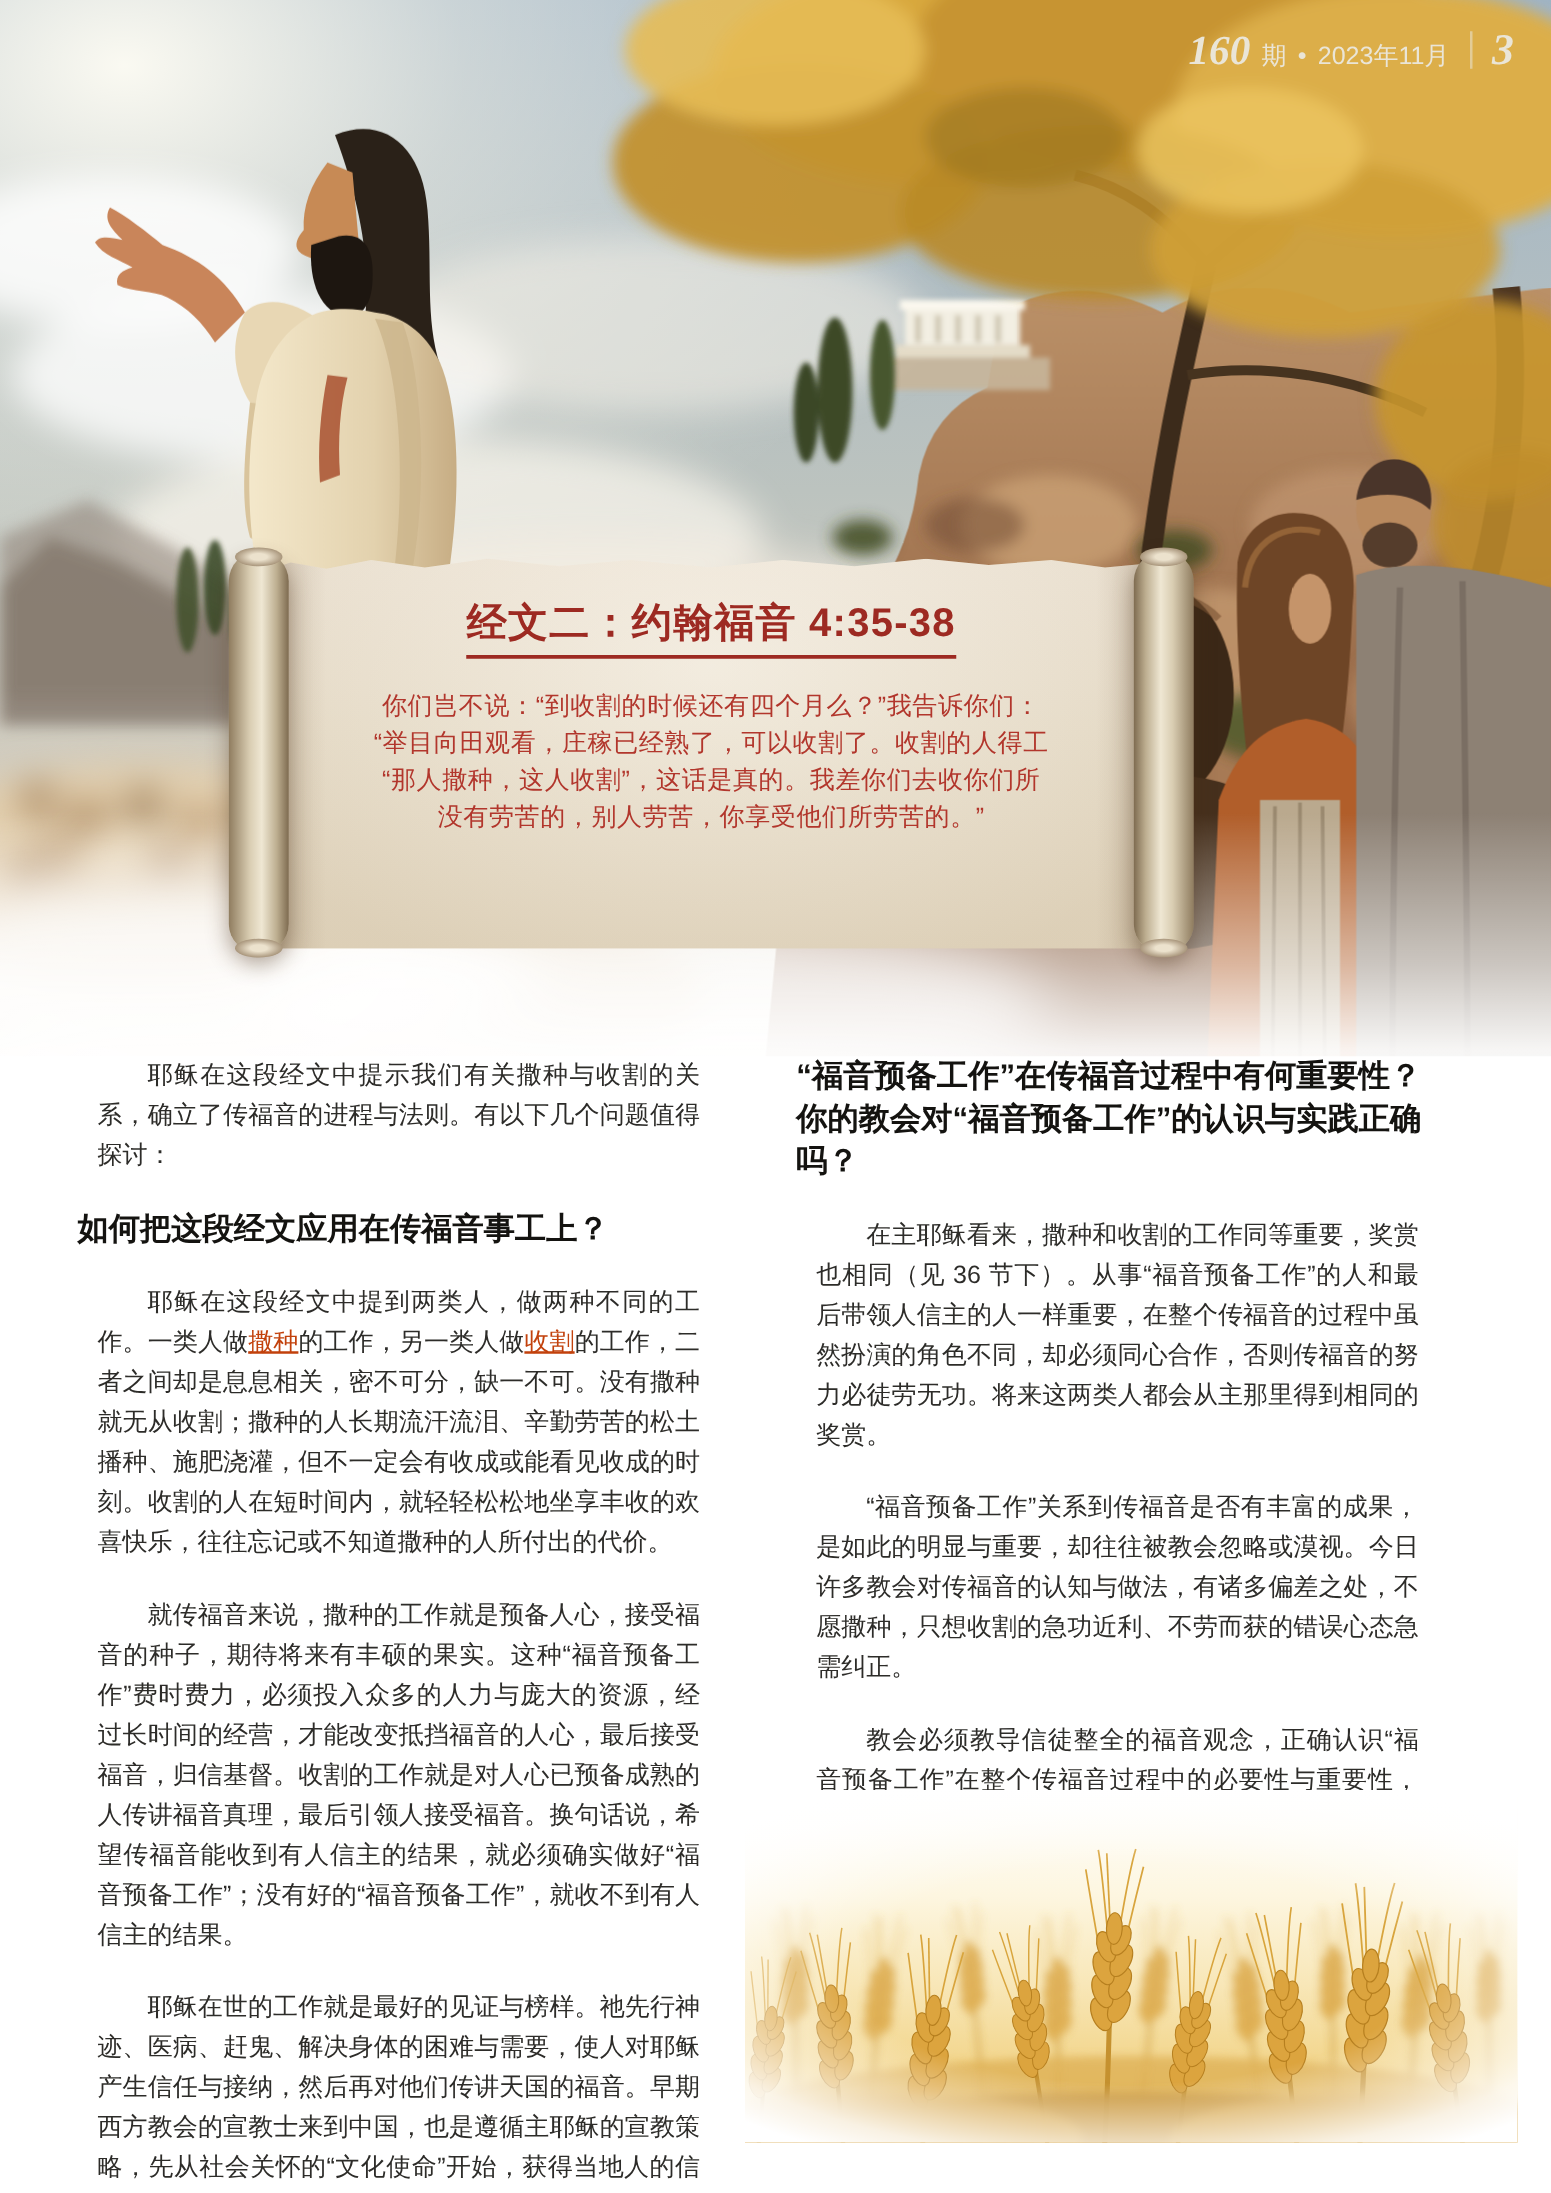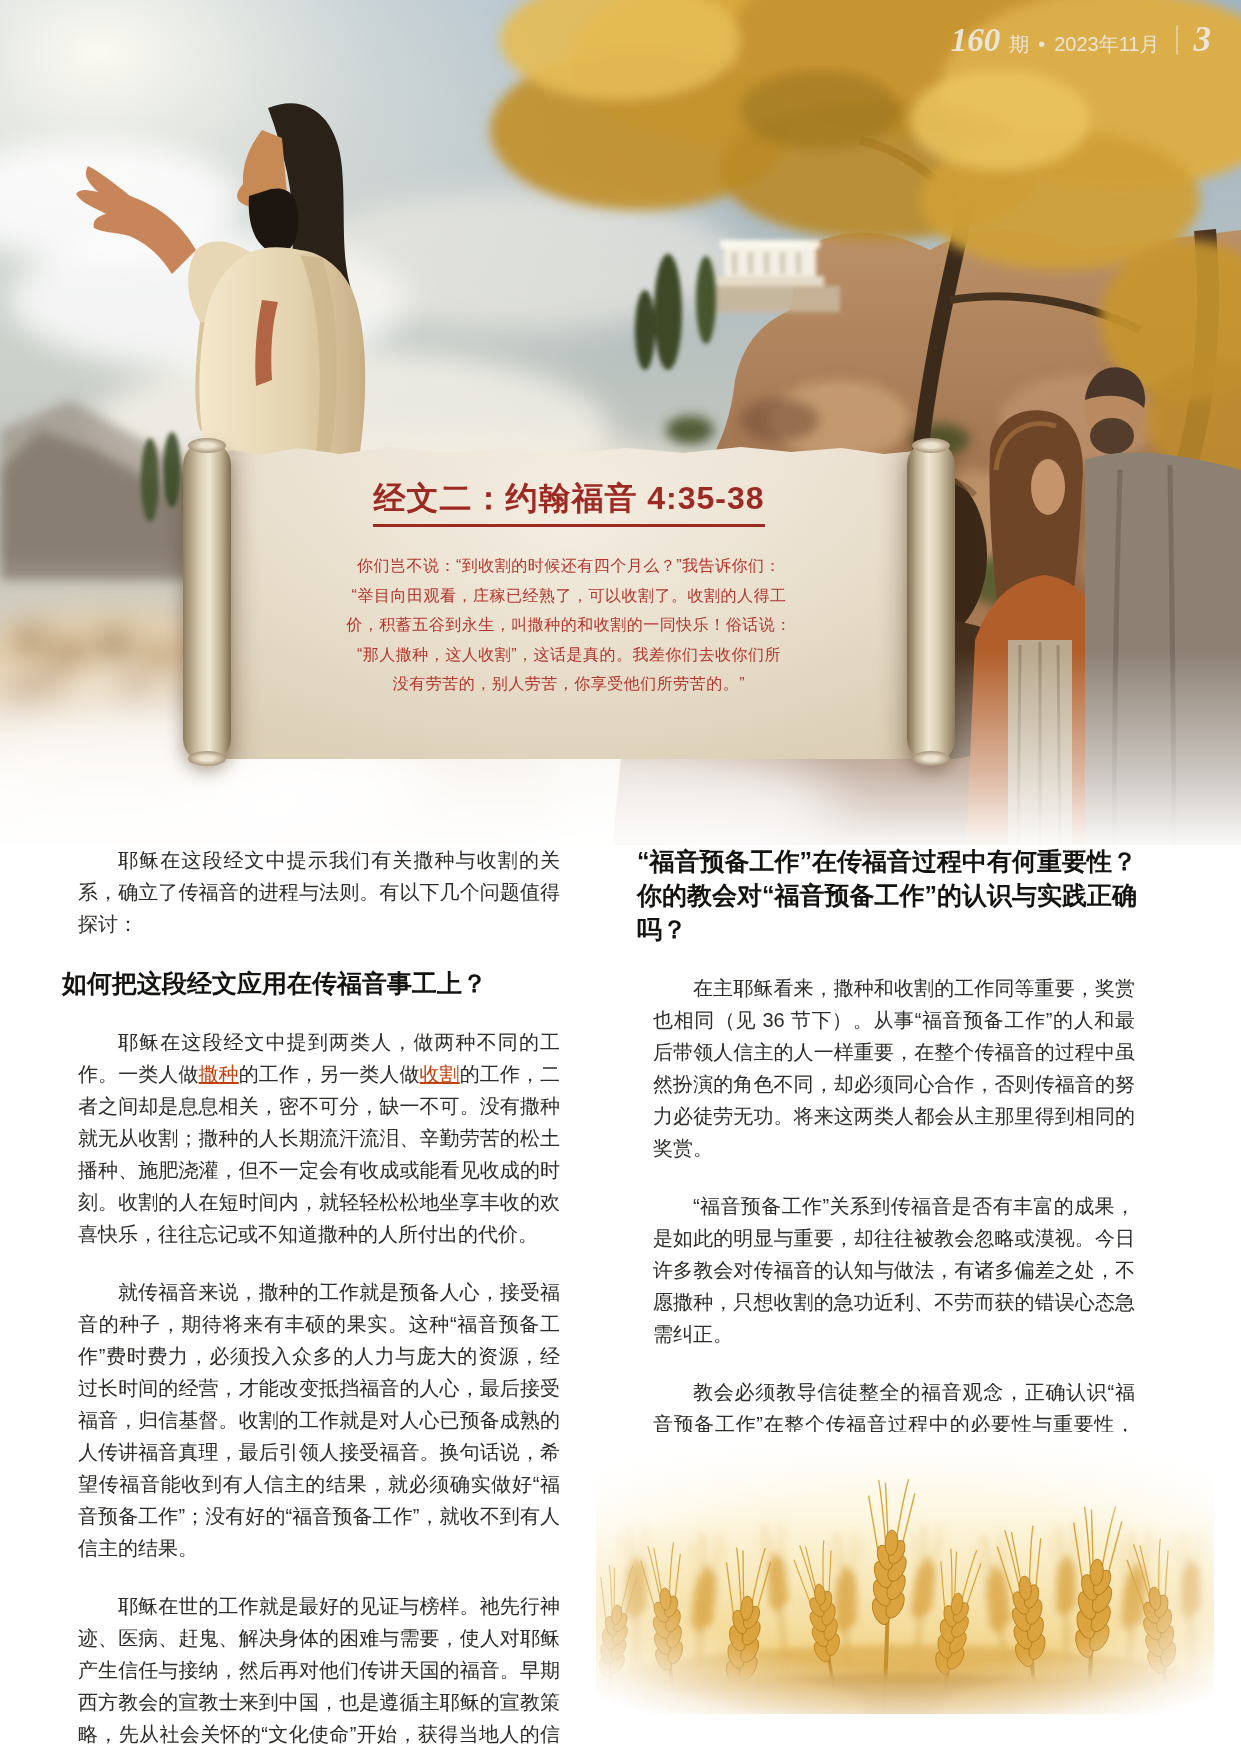--- a/index.html
+++ b/index.html
@@ -31,21 +31,21 @@
     background:linear-gradient(180deg,#f1e8d9,#ebe1cd 45%,#e5d9c2);
     box-shadow:0 12px 26px rgba(60,40,15,.38);
     clip-path:polygon(0 12px,3% 5px,7% 10px,12% 3px,18% 9px,25% 2px,33% 8px,41% 3px,50% 9px,58% 3px,66% 8px,74% 2px,81% 7px,88% 3px,94% 9px,100% 5px,100% 100%,0 100%);}
   .parchment::before{content:"";position:absolute;inset:0;pointer-events:none;
     background:linear-gradient(90deg,rgba(92,62,30,.20),rgba(92,62,30,0) 7%,rgba(92,62,30,0) 93%,rgba(92,62,30,.20)),
                radial-gradient(ellipse at 50% 28%,rgba(255,255,255,.30),rgba(120,90,50,.08) 85%);}
   .scroll-inner{position:relative;padding:32px 42px 0;text-align:center;}
   .scroll-title-row{margin-bottom:24px;}
   .scroll-title{display:inline-block;font-size:32px;font-weight:bold;color:#9d2a22;letter-spacing:1px;
     padding-bottom:3px;border-bottom:3px solid #9d2a22;}
-  .scroll-line{font-size:16px;line-height:29.5px;color:#b2362c;font-weight:500;letter-spacing:.5px;}
+  .scroll-line{font-size:20px;line-height:29.5px;color:#b2362c;font-weight:500;letter-spacing:.5px;}
 
   
   .col{position:absolute;top:844px;width:514px;color:#2d2c29;font-size:20px;line-height:32px;text-align:justify;}
   .col-left{left:62px;}
   .col-right{left:637px;}
   .col p{margin:0 16px 26px;}
   .indent{text-indent:2em;}
   .sub-heading{font-weight:bold;font-size:25px;line-height:34px;color:#141310;margin:0 0 26px;text-align:left;}
   .red{color:#c2410c;text-decoration:underline;}
 
@@ -263,21 +263,20 @@
     </div>
 
     <div class="scroll">
       <div class="parchment">
         <div class="scroll-inner">
           <div class="scroll-title-row">
             <span class="scroll-title">经文二：约翰福音 4:35-38</span>
           </div>
           <div class="scroll-line">你们岂不说：“到收割的时候还有四个月么？”我告诉你们：</div>
           <div class="scroll-line">“举目向田观看，庄稼已经熟了，可以收割了。收割的人得工</div>
-          <div class="scroll-line">价，积蓄五谷到永生，叫撒种的和收割的一同快乐！俗话说：</div>
           <div class="scroll-line">“那人撒种，这人收割”，这话是真的。我差你们去收你们所</div>
           <div class="scroll-line">没有劳苦的，别人劳苦，你享受他们所劳苦的。”</div>
         </div>
       </div>
       <div class="roll roll-left"></div>
       <div class="roll roll-right"></div>
     </div>
   </div>
 
   <div class="col col-left">

